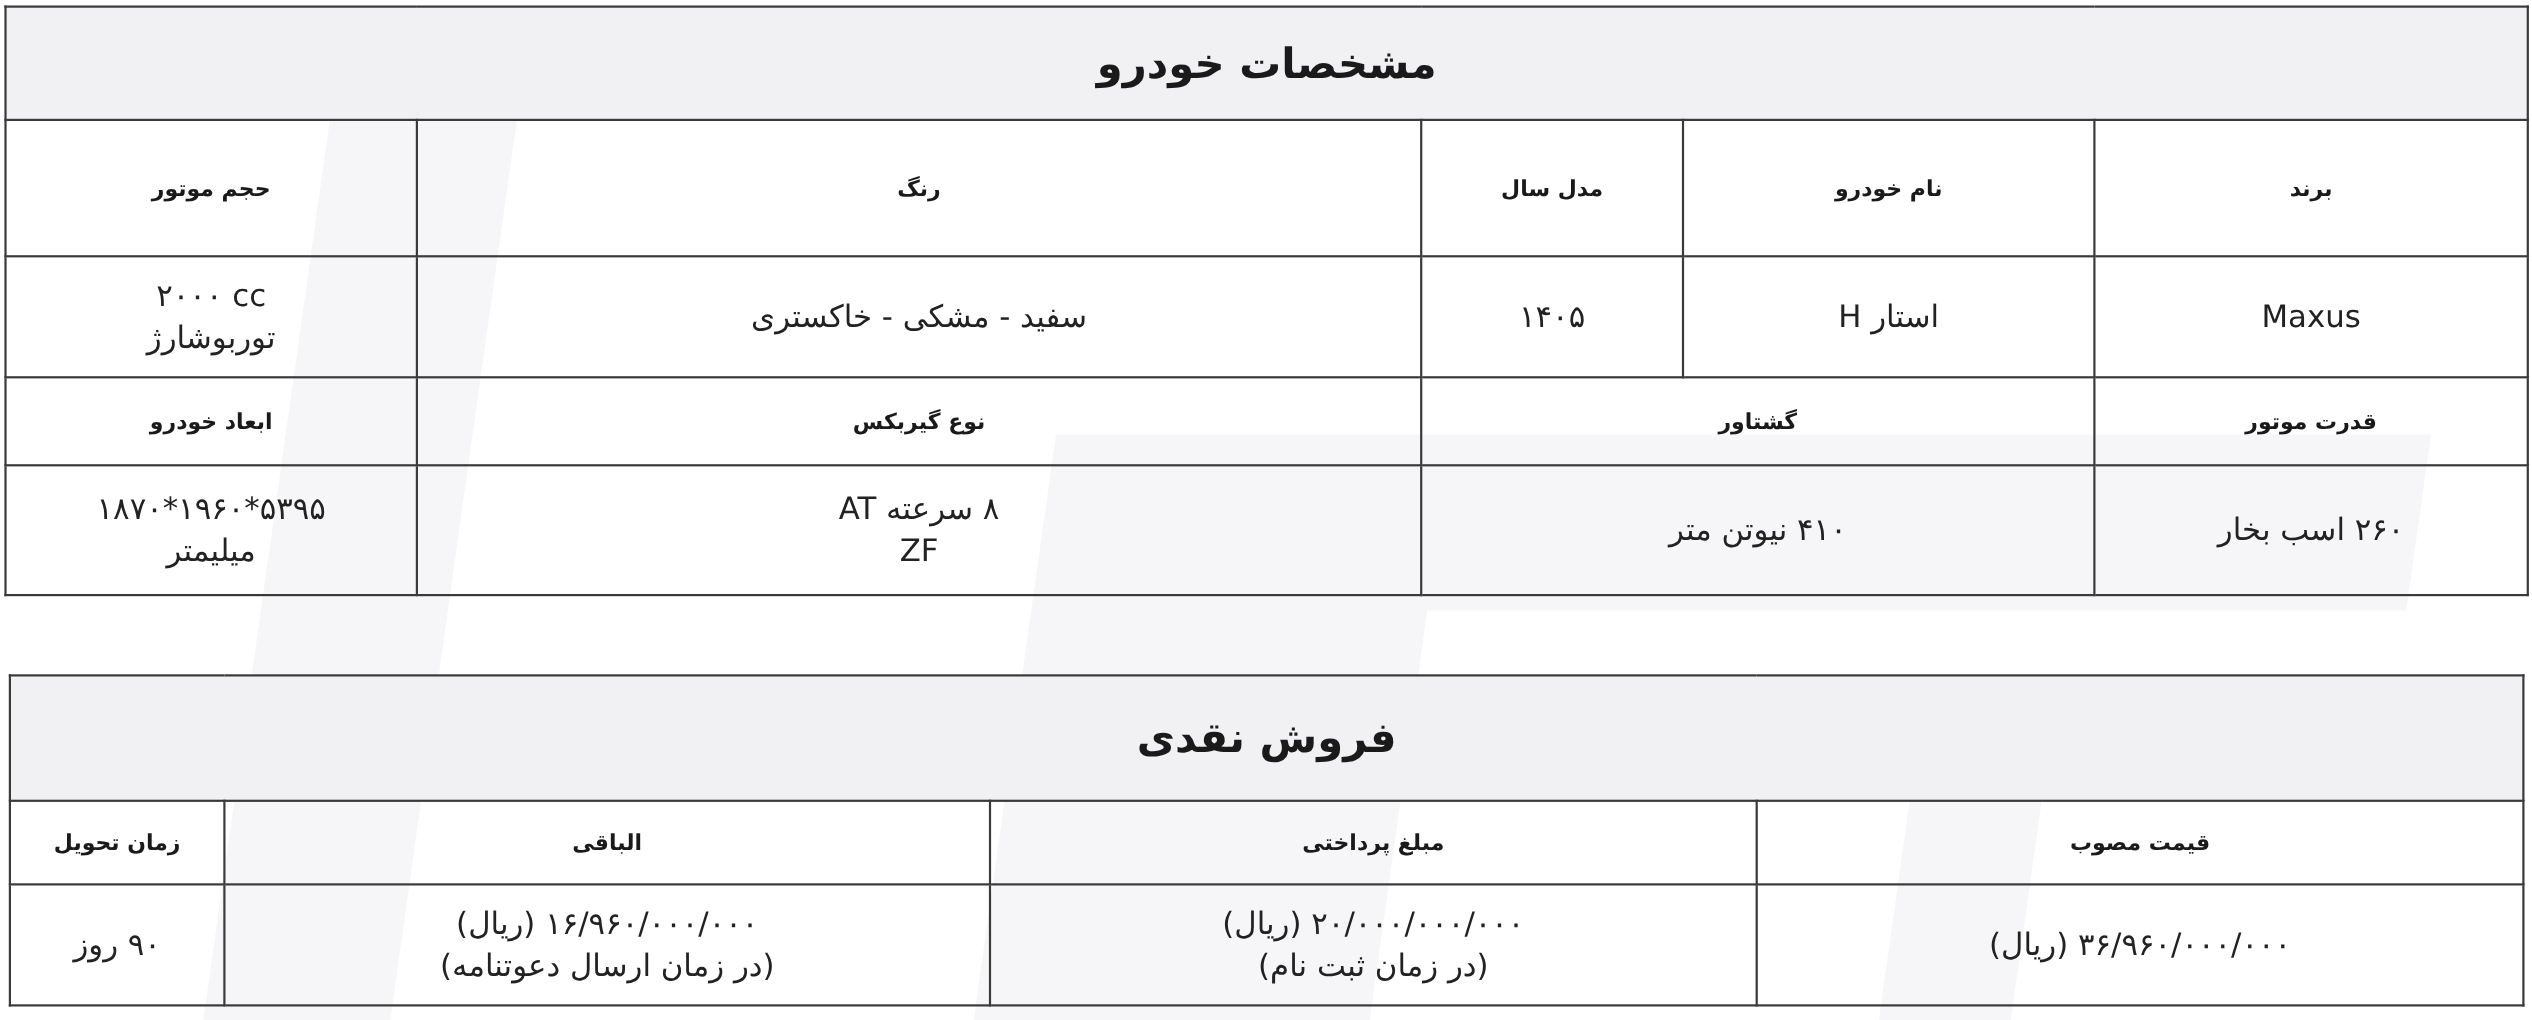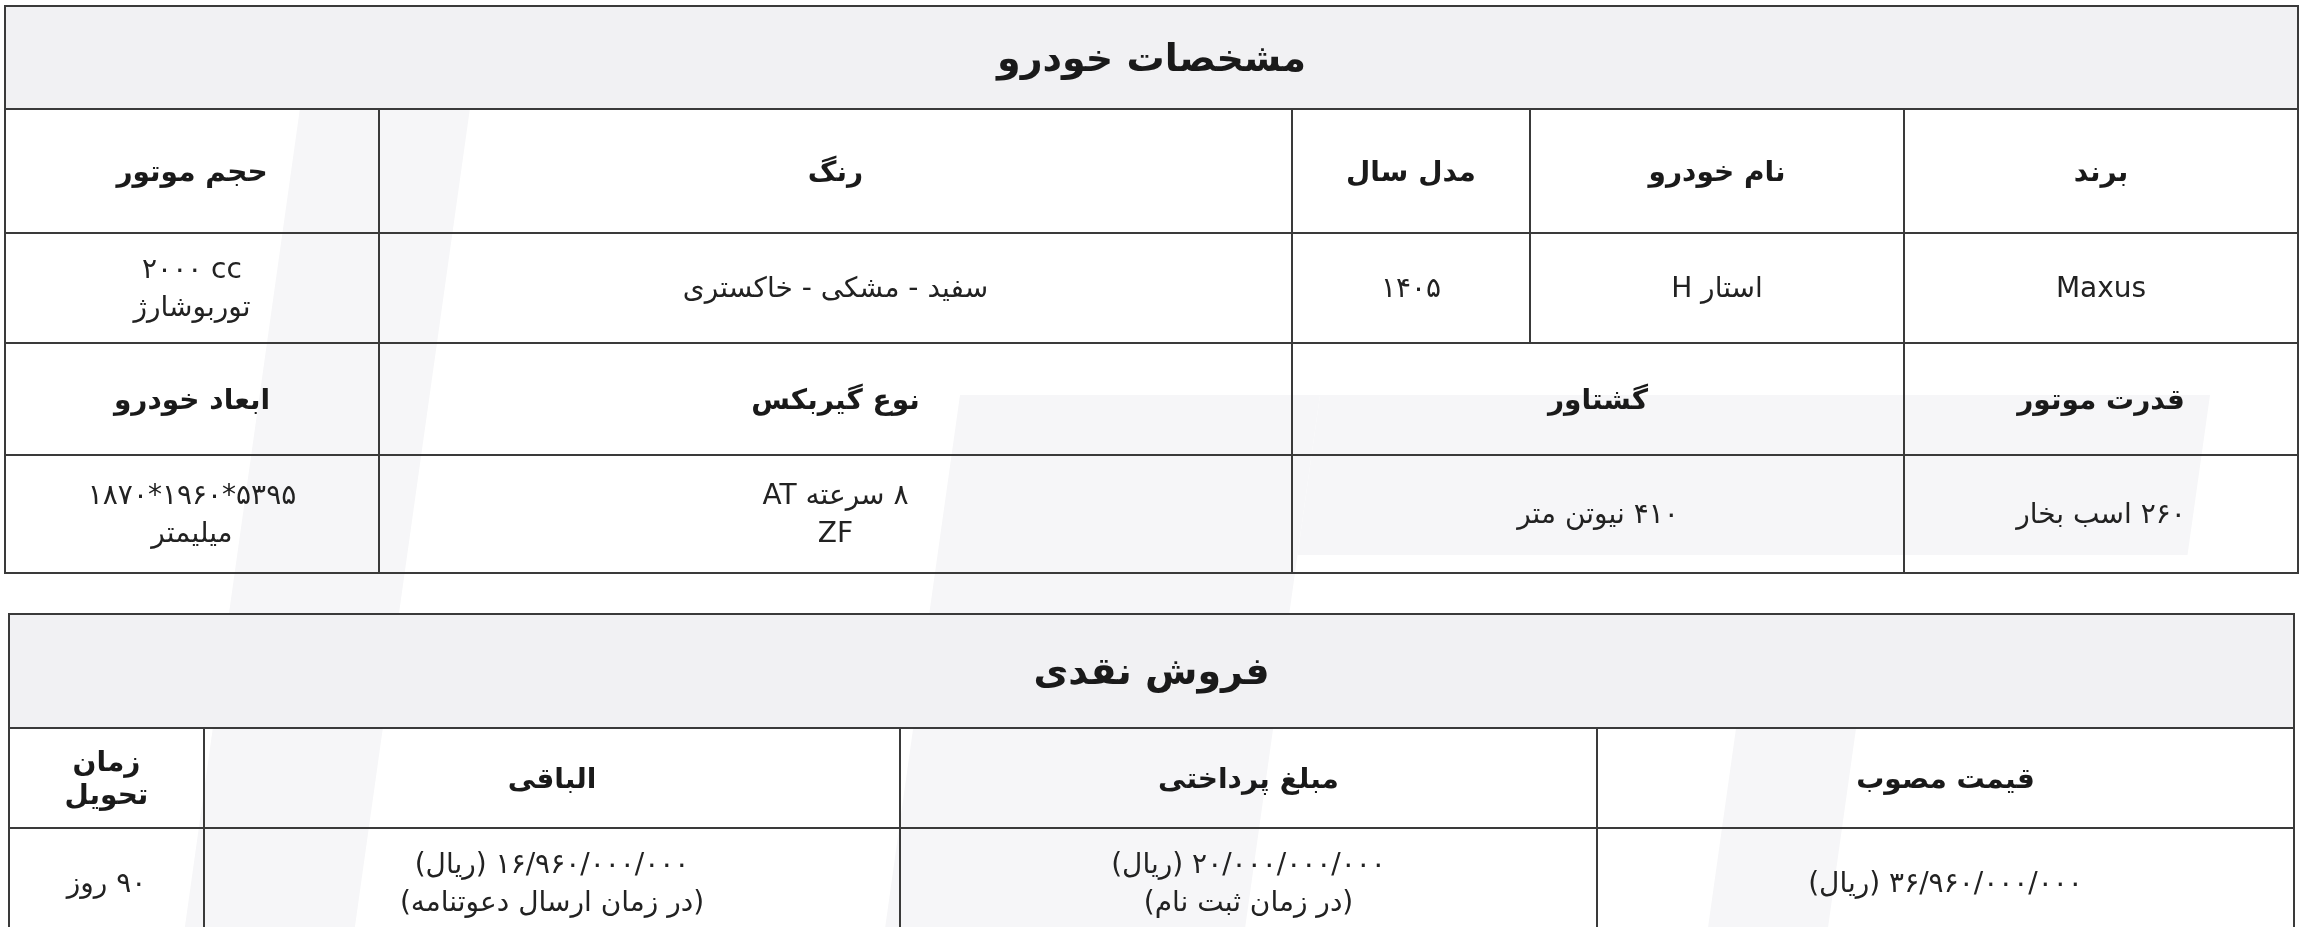--- a/index.html
+++ b/index.html
@@ -41,21 +41,21 @@
       direction: rtl;
       background: transparent;
     }
     .title-cell {
       background: #f1f1f3 !important;
       font-size: 38px;
       font-weight: bold;
       color: #1a1a1a;
     }
     .hdr {
-      font-size: 28px;
+      font-size: 20px;
       font-weight: bold;
       color: #1a1a1a;
       margin-left: 24px;
     }
     .val {
       font-size: 28px;
       font-weight: normal;
       color: #222;
       line-height: 38px;
     }
@@ -94,21 +94,21 @@
   <tr style="height:99px">
     <td class="val">
       <span class="line" dir="ltr">۲۰۰۰ cc</span>
       <span class="line">توربوشارژ</span>
     </td>
     <td class="val">سفید - مشکی - خاکستری</td>
     <td class="val">۱۴۰۵</td>
     <td class="val">استار H</td>
     <td class="val">Maxus</td>
   </tr>
-  <tr style="height:112px">
+  <tr style="height:80px">
     <td class="hdr">ابعاد خودرو</td>
     <td class="hdr">نوع گیربکس</td>
     <td class="hdr" colspan="2">گشتاور</td>
     <td class="hdr">قدرت موتور</td>
   </tr>
   <tr style="height:118px">
     <td class="val">
       <span class="line">۵۳۹۵*۱۹۶۰*۱۸۷۰</span>
       <span class="line">میلیمتر</span>
     </td>
@@ -126,21 +126,21 @@
   <colgroup>
     <col style="width:195px">
     <col style="width:696px">
     <col style="width:697px">
     <col style="width:697px">
   </colgroup>
   <tbody>
       <tr style="height:114px">
     <td colspan="4" class="title-cell">فروش نقدی</td>
   </tr>
-  <tr style="height:86px">
+  <tr style="height:76px">
     <td class="hdr">زمان تحویل</td>
     <td class="hdr">الباقی</td>
     <td class="hdr">مبلغ پرداختی</td>
     <td class="hdr">قیمت مصوب</td>
   </tr>
   <tr style="height:100px">
     <td class="val">۹۰ روز</td>
     <td class="val">
       <span class="line">۱۶/۹۶۰/۰۰۰/۰۰۰ (ریال)</span>
       <span class="line">(در زمان ارسال دعوتنامه)</span>

